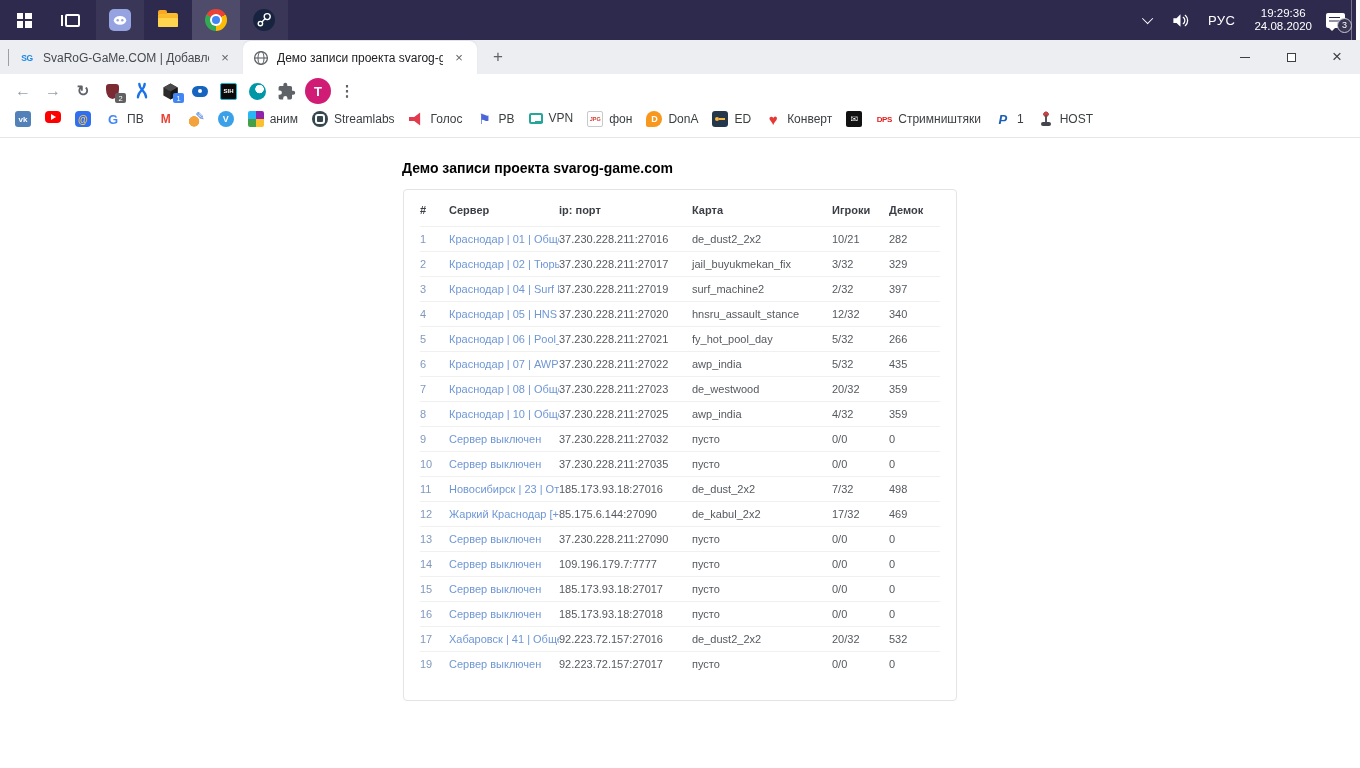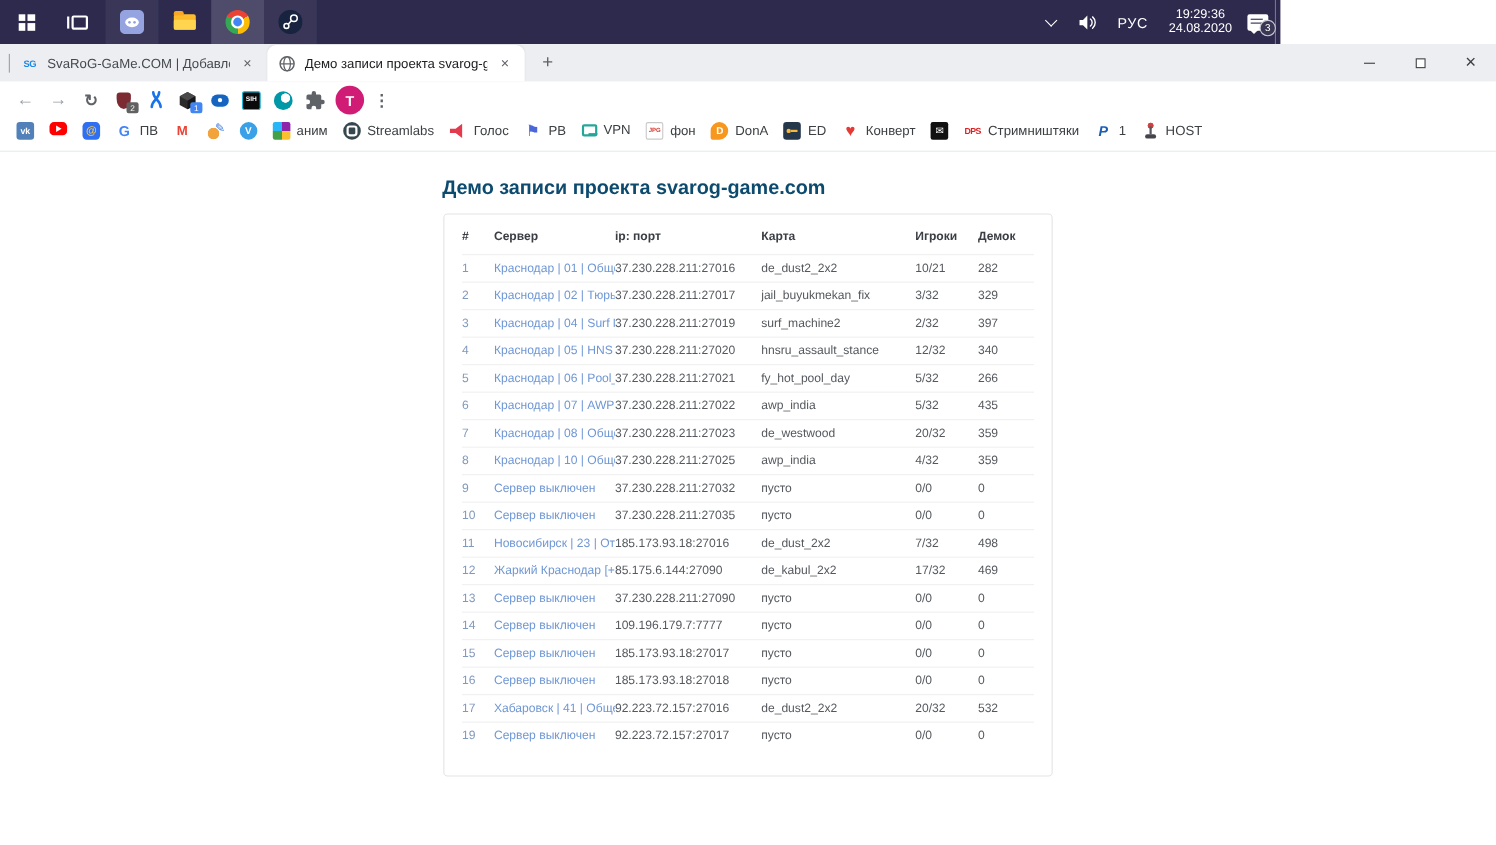--- a/index.html
+++ b/index.html
@@ -1,21 +1,21 @@
 <!DOCTYPE html>
 <html><head>
 <meta charset="utf-8">
 <style>
   * { box-sizing: border-box; margin:0; padding:0; }
   html,body { width:1360px; height:768px; overflow:hidden; }
   body { font-family:"Liberation Sans", sans-serif; background:#fff; position:relative; }
   .screen { position:absolute; inset:0; width:1360px; height:768px; }
 
   
-  .taskbar { position:absolute; top:0; left:0; width:1164px; height:40px; background:#2d2a4e; display:flex; align-items:center; z-index:50;gap:33px; }
+  .taskbar { position:absolute; top:0; left:0; width:1356px; height:40px; background:#2d2a4e; display:flex; align-items:center; z-index:50;gap:33px; }
   .tb-left { display:flex; height:100%; }
   .tb-slot { width:48px; height:40px; display:flex; align-items:center; justify-content:center; position:relative; }
   .tb-slot.active { background:rgba(255,255,255,.16); }
   .tb-slot.running { background:rgba(255,255,255,.06); }
 
   .win-logo { width:15px; height:15px; display:grid; grid-template-columns:1fr 1fr; grid-template-rows:1fr 1fr; gap:2px; }
   .win-logo span { background:#fff; }
 
   .taskview-glyph { width:15px; height:13px; border:2px solid #fff; border-radius:2px; position:relative; }
   .taskview-glyph::before { content:""; position:absolute; left:-6px; top:-1px; width:2px; height:11px; background:#fff; }
@@ -137,21 +137,21 @@
   .envelope-icon { background:#111; border-radius:2px; }
   .envelope-icon::after { content:"✉"; color:#fff; font-size:9px; }
   .dps-icon .bm-glyph { color:#e02020; font-size:8px; font-weight:bold; letter-spacing:-.5px; }
   .paypal-icon .bm-glyph { color:#1a5fb4; font-size:13px; font-weight:bold; font-style:italic; }
   .joystick-icon { background:radial-gradient(circle at 50% 20%, #c94343 0 2.5px, transparent 3px); }
   .joystick-icon::before { content:""; position:absolute; left:7px; top:4px; width:2.5px; height:7px; background:#55555e; }
   .joystick-icon::after { content:""; position:absolute; left:3px; bottom:1px; width:10px; height:4px; background:#44444c; border-radius:2px; }
 
   
   .page { height:630px; background:#fff; overflow:hidden; }
-  .page-title { margin:22px 0 0 calc(50% - 278px); font-size:18px; font-weight:bold; color:#0c4a6e; }
+  .page-title { margin:22px 0 0 calc(50% - 278px); font-size:14px; font-weight:bold; color:#000000; }
   .server-card { width:554px; height:512px; margin:13px auto 0; border:1px solid #e4e4e4; border-radius:4px; background:#fff; padding:0 16px; overflow:hidden; }
   .tbl-header { display:grid; grid-template-columns:29px 110px 133px 140px 57px 1fr; height:36px; align-items:center; padding-top:3px; font-size:11px; font-weight:bold; color:#3b3f45; }
   .tbl-row { display:grid; grid-template-columns:29px 110px 133px 140px 57px 1fr; height:25px; align-items:center; border-top:1px solid #f0f0f0; font-size:11px; }
   .cell-num { color:#8199bd; }
   .cell-server { color:#6f97d4; white-space:nowrap; overflow:hidden; cursor:pointer; }
   .cell-ip, .cell-map, .cell-players, .cell-demos { color:#55595e; }
 </style>
 </head>
 <body>
 

